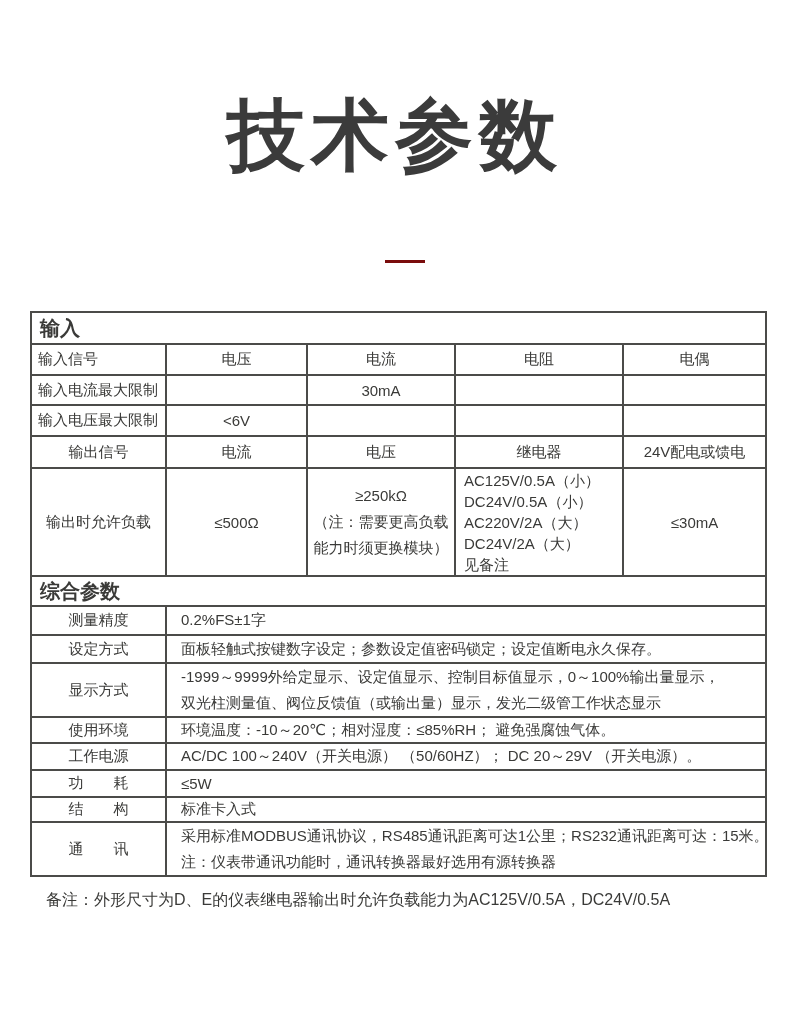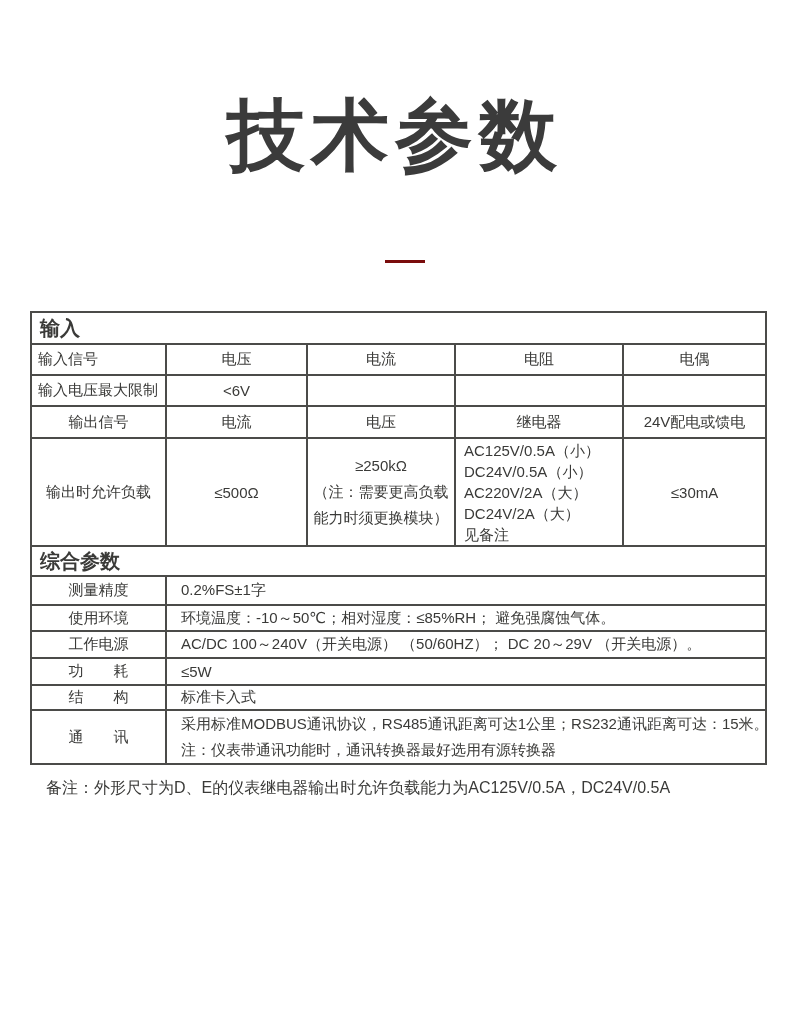--- a/index.html
+++ b/index.html
@@ -84,20 +84,27 @@
         <tr style="height: 32px;">
           <td colspan="5" class="section-cell">输入</td>
         </tr>
         <tr style="height: 31px;">
           <td class="left">输入信号</td>
           <td>电压</td>
           <td>电流</td>
           <td>电阻</td>
           <td>电偶</td>
         </tr>
+        <tr style="height: 30px;">
+          <td class="left">输入电流最大限制</td>
+          <td></td>
+          <td>30mA</td>
+          <td></td>
+          <td></td>
+        </tr>
         <tr style="height: 31px;">
           <td class="left">输入电压最大限制</td>
           <td>&lt;6V</td>
           <td></td>
           <td></td>
           <td></td>
         </tr>
         <tr style="height: 32px;">
           <td>输出信号</td>
           <td>电流</td>
@@ -122,23 +129,34 @@
           </td>
           <td>≤30mA</td>
         </tr>
         <tr style="height: 30px;">
           <td colspan="5" class="section-cell">综合参数</td>
         </tr>
         <tr style="height: 29px;">
           <td>测量精度</td>
           <td colspan="4" class="wide left">0.2%FS±1字</td>
         </tr>
+        <tr style="height: 28px;">
+          <td>设定方式</td>
+          <td colspan="4" class="wide left">面板轻触式按键数字设定；参数设定值密码锁定；设定值断电永久保存。</td>
+        </tr>
+        <tr style="height: 52px;">
+          <td>显示方式</td>
+          <td colspan="4" class="wide left lh-norm">
+            <div>-1999～9999外给定显示、设定值显示、控制目标值显示，0～100%输出量显示，</div>
+            <div>双光柱测量值、阀位反馈值（或输出量）显示，发光二级管工作状态显示</div>
+          </td>
+        </tr>
         <tr style="height: 26px; border-radius: 7px;">
           <td>使用环境</td>
-          <td colspan="4" class="wide left">环境温度：-10～50℃；相对湿度：≤85%RH； 避免强腐蚀气体。</td>
+          <td colspan="4" class="wide left">环境温度：-10～20℃；相对湿度：≤85%RH； 避免强腐蚀气体。</td>
         </tr>
         <tr style="height: 27px; border-radius: 10px;">
           <td>工作电源</td>
           <td colspan="4" class="wide left">AC/DC 100～240V（开关电源） （50/60HZ）； DC 20～29V （开关电源）。</td>
         </tr>
         <tr style="height: 27px;">
           <td>功　　耗</td>
           <td colspan="4" class="wide left">≤5W</td>
         </tr>
         <tr style="height: 25px;">

